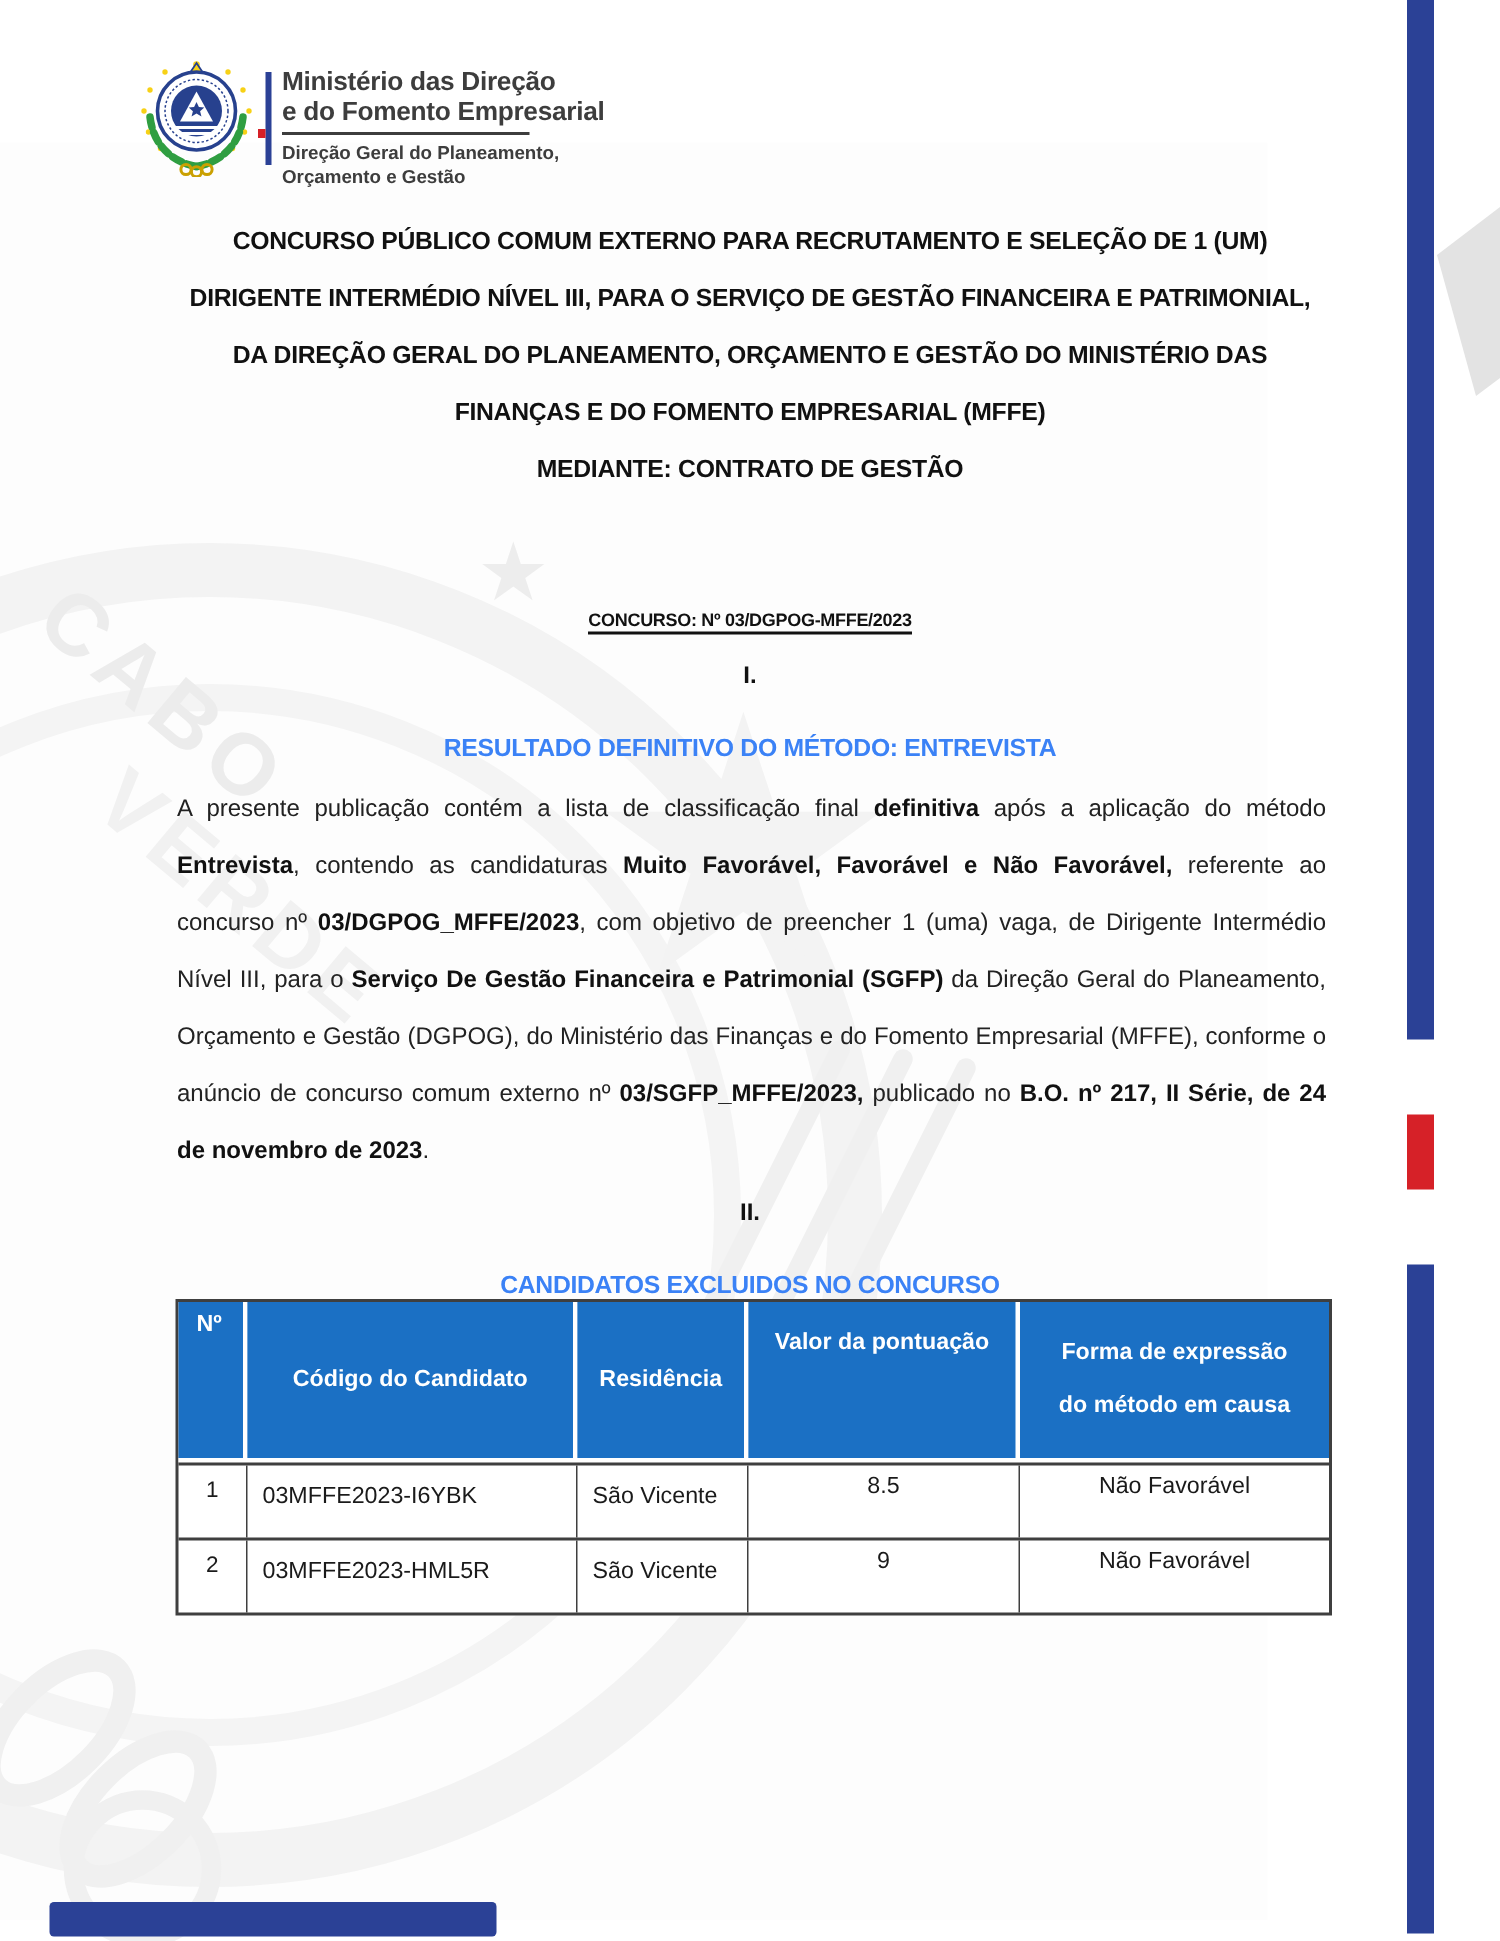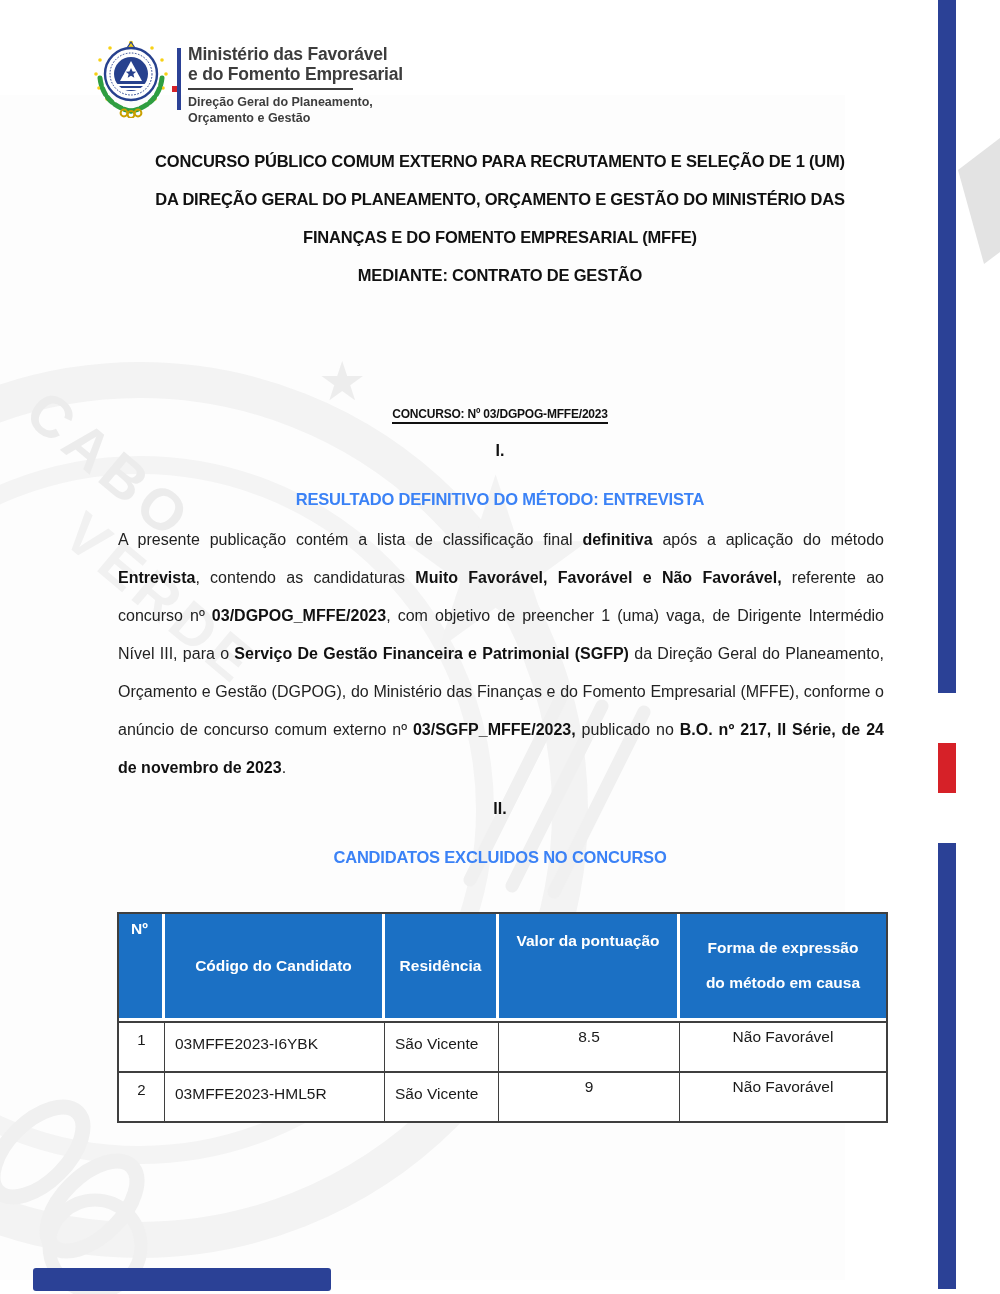--- a/index.html
+++ b/index.html
@@ -41,21 +41,21 @@
                  font-size:16.5px; font-weight:700; color:#3b82f6; letter-spacing:-0.2px; }
   .heading-1 { top:490px; }
   .heading-2 { top:848px; }
 
   
   .body-par { position:absolute; left:118px; top:521px; width:766px; margin:0;
               font-size:16px; line-height:38px; text-align:justify; color:#222; }
   .body-par .b { font-weight:700; color:#111; }
 
   
-  .table { position:absolute; left:117px; top:912px; width:767px; border:2px solid #3f3f3f;
+  .table { position:absolute; left:117px; top:866px; width:767px; border:2px solid #3f3f3f;
            background:#ffffff; }
   .thead { display:grid; grid-template-columns:46px 220px 114px 181px 1fr; height:104px;
            border-bottom:3px solid #ffffff; }
   .th { background:#1b70c4; color:#ffffff; font-size:15.5px; font-weight:700;
         border-right:3px solid #ffffff; box-sizing:border-box; }
   .th:last-child { border-right:none; }
   .h0 { padding:6px 0 0 12px; }
   .h1, .h2 { display:flex; align-items:center; justify-content:center; }
   .h3 { display:flex; justify-content:center; padding-top:18px; text-align:center; }
   .h4 { padding:16px 18px 0 18px; text-align:center; line-height:35px; }
@@ -127,29 +127,30 @@
       <path d="M74 40 C72 58 60 70 43 73" fill="none" stroke="#2f9e41" stroke-width="5" stroke-dasharray="7 3.5" stroke-linecap="round"></path>
       <g fill="none" stroke="#caa002" stroke-width="2">
         <circle cx="36" cy="75" r="3.4"></circle>
           <circle cx="43" cy="76.5" r="3.4"></circle>
           <circle cx="50" cy="75" r="3.4"></circle>
       </g>
     </svg>
     <div class="lh-rule"></div>
     <div class="lh-red-dot"></div>
     <div class="lh-text">
-      <div class="lh-title">Ministério das Favorável</div>
+      <div class="lh-title">Ministério das Direção</div>
       <div class="lh-title">e do Fomento Empresarial</div>
       <div class="lh-divider"></div>
       <div class="lh-sub">Direção Geral do Planeamento,</div>
       <div class="lh-sub">Orçamento e Gestão</div>
     </div>
 
     <div class="title-block">
         <div class="title-line">CONCURSO PÚBLICO COMUM EXTERNO PARA RECRUTAMENTO E SELEÇÃO DE 1 (UM)</div>
+        <div class="title-line">DIRIGENTE INTERMÉDIO NÍVEL III, PARA O SERVIÇO DE GESTÃO FINANCEIRA E PATRIMONIAL,</div>
         <div class="title-line">DA DIREÇÃO GERAL DO PLANEAMENTO, ORÇAMENTO E GESTÃO DO MINISTÉRIO DAS</div>
         <div class="title-line">FINANÇAS E DO FOMENTO EMPRESARIAL (MFFE)</div>
         <div class="title-line">MEDIANTE: CONTRATO DE GESTÃO</div>
       </div>
 
     <div class="concurso">
       <span>CONCURSO: Nº 03/DGPOG-MFFE/2023</span>
     </div>
 
     <div class="numeral numeral-1">I.</div>

